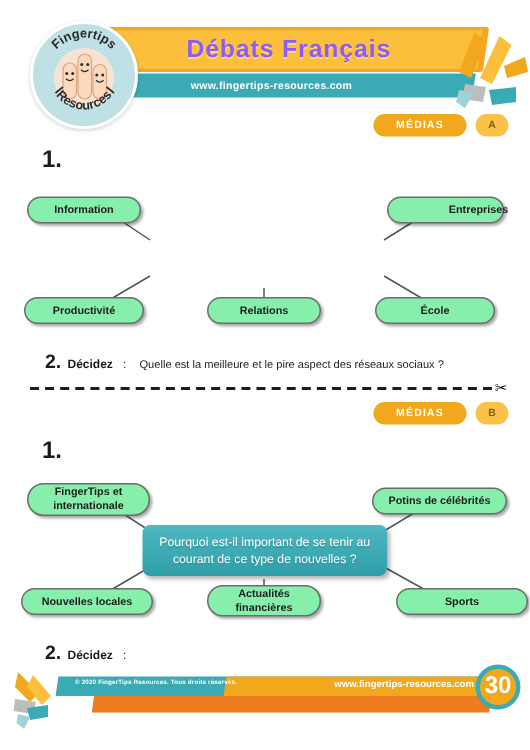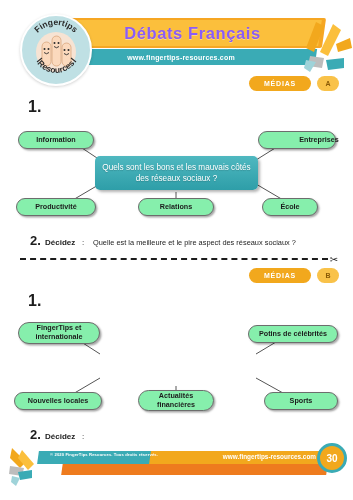--- a/index.html
+++ b/index.html
@@ -232,21 +232,21 @@
     white-space: nowrap;
   }
   .ft-page {
     position: absolute; right: 6px; top: -3px;
     width: 30px; height: 30px;
     border-radius: 50%;
     background: #F2A81D;
     border: 3px solid #3aabb5;
     box-sizing: border-box;
     display: flex; align-items: center; justify-content: center;
-    color: #ffffff; font-size: 10px; font-weight: bold;
+    color: #ffffff; font-size: 16px; font-weight: bold;
   }
   .ft-rays { position: absolute; left: 8px; top: 0; width: 40px; height: 42px; }
 </style>
 </head>
 <body>
 
 <div class="page">
 
   <div class="header">
     <div class="hdr-band"></div>
@@ -308,37 +308,34 @@
 
   <div class="map" style="top:118px">
     <svg class="map-lines" viewBox="0 0 353 108">
       <line x1="70" y1="22" x2="100" y2="42" stroke="#555" stroke-width="1"></line>
       <line x1="288" y1="22" x2="256" y2="42" stroke="#555" stroke-width="1"></line>
       <line x1="66" y1="86" x2="100" y2="66" stroke="#555" stroke-width="1"></line>
       <line x1="176" y1="86" x2="176" y2="74" stroke="#555" stroke-width="1"></line>
       <line x1="290" y1="86" x2="256" y2="66" stroke="#555" stroke-width="1"></line>
     </svg>
 
-    <div class="center-box">
-      <span>Quels sont les bons et les mauvais côtés des réseaux sociaux ?</span>
-    </div>
 
     <div class="bubble" style="left:18px;  top:13px; width:76px;  height:18px;">
       <span>Information</span>
     </div>
     <div class="bubble" style="left:258px; top:13px; width:78px;  height:18px;padding-left:48px;">
       <span>Entreprises</span>
     </div>
     <div class="bubble" style="left:16px;  top:80px; width:80px;  height:18px;">
       <span>Productivité</span>
     </div>
     <div class="bubble" style="left:138px; top:80px; width:76px;  height:18px;">
       <span>Relations</span>
     </div>
-    <div class="bubble" style="left:262px; top:80px; width:56px;  height:18px;">
+    <div class="bubble" style="left:250px; top:80px; width:80px;  height:18px;">
       <span>École</span>
     </div>
   </div>
 
   <div class="decide" style="top:236px">
     <div class="decide-num">2.</div>
     <div class="decide-label">Décidez</div>
     <div class="decide-colon">:</div>
     <div class="decide-text">Quelle est la meilleure et le pire aspect des réseaux sociaux ?</div>
   </div>
@@ -357,34 +354,37 @@
 
   <div class="map" style="top:312px">
     <svg class="map-lines" viewBox="0 0 353 108">
       <line x1="72" y1="24" x2="100" y2="42" stroke="#555" stroke-width="1"></line>
       <line x1="286" y1="24" x2="256" y2="42" stroke="#555" stroke-width="1"></line>
       <line x1="66" y1="86" x2="100" y2="66" stroke="#555" stroke-width="1"></line>
       <line x1="176" y1="86" x2="176" y2="74" stroke="#555" stroke-width="1"></line>
       <line x1="292" y1="86" x2="256" y2="66" stroke="#555" stroke-width="1"></line>
     </svg>
 
+    <div class="center-box">
+      <span>Pourquoi est-il important de se tenir au courant de ce type de nouvelles ?</span>
+    </div>
 
     <div class="bubble" style="left:18px;  top:10px; width:82px;  height:22px;">
       <span>FingerTips et internationale</span>
     </div>
     <div class="bubble" style="left:248px; top:13px; width:90px;  height:18px;">
       <span>Potins de célébrités</span>
     </div>
     <div class="bubble" style="left:14px;  top:80px; width:88px;  height:18px;">
       <span>Nouvelles locales</span>
     </div>
     <div class="bubble" style="left:138px; top:78px; width:76px;  height:21px;">
       <span>Actualités financières</span>
     </div>
-    <div class="bubble" style="left:264px; top:80px; width:74px;  height:18px;">
+    <div class="bubble" style="left:264px; top:80px; width:88px;  height:18px;">
       <span>Sports</span>
     </div>
   </div>
 
   <div class="decide" style="top:430px">
     <div class="decide-num">2.</div>
     <div class="decide-label">Décidez</div>
     <div class="decide-colon">:</div>
   </div>
 

